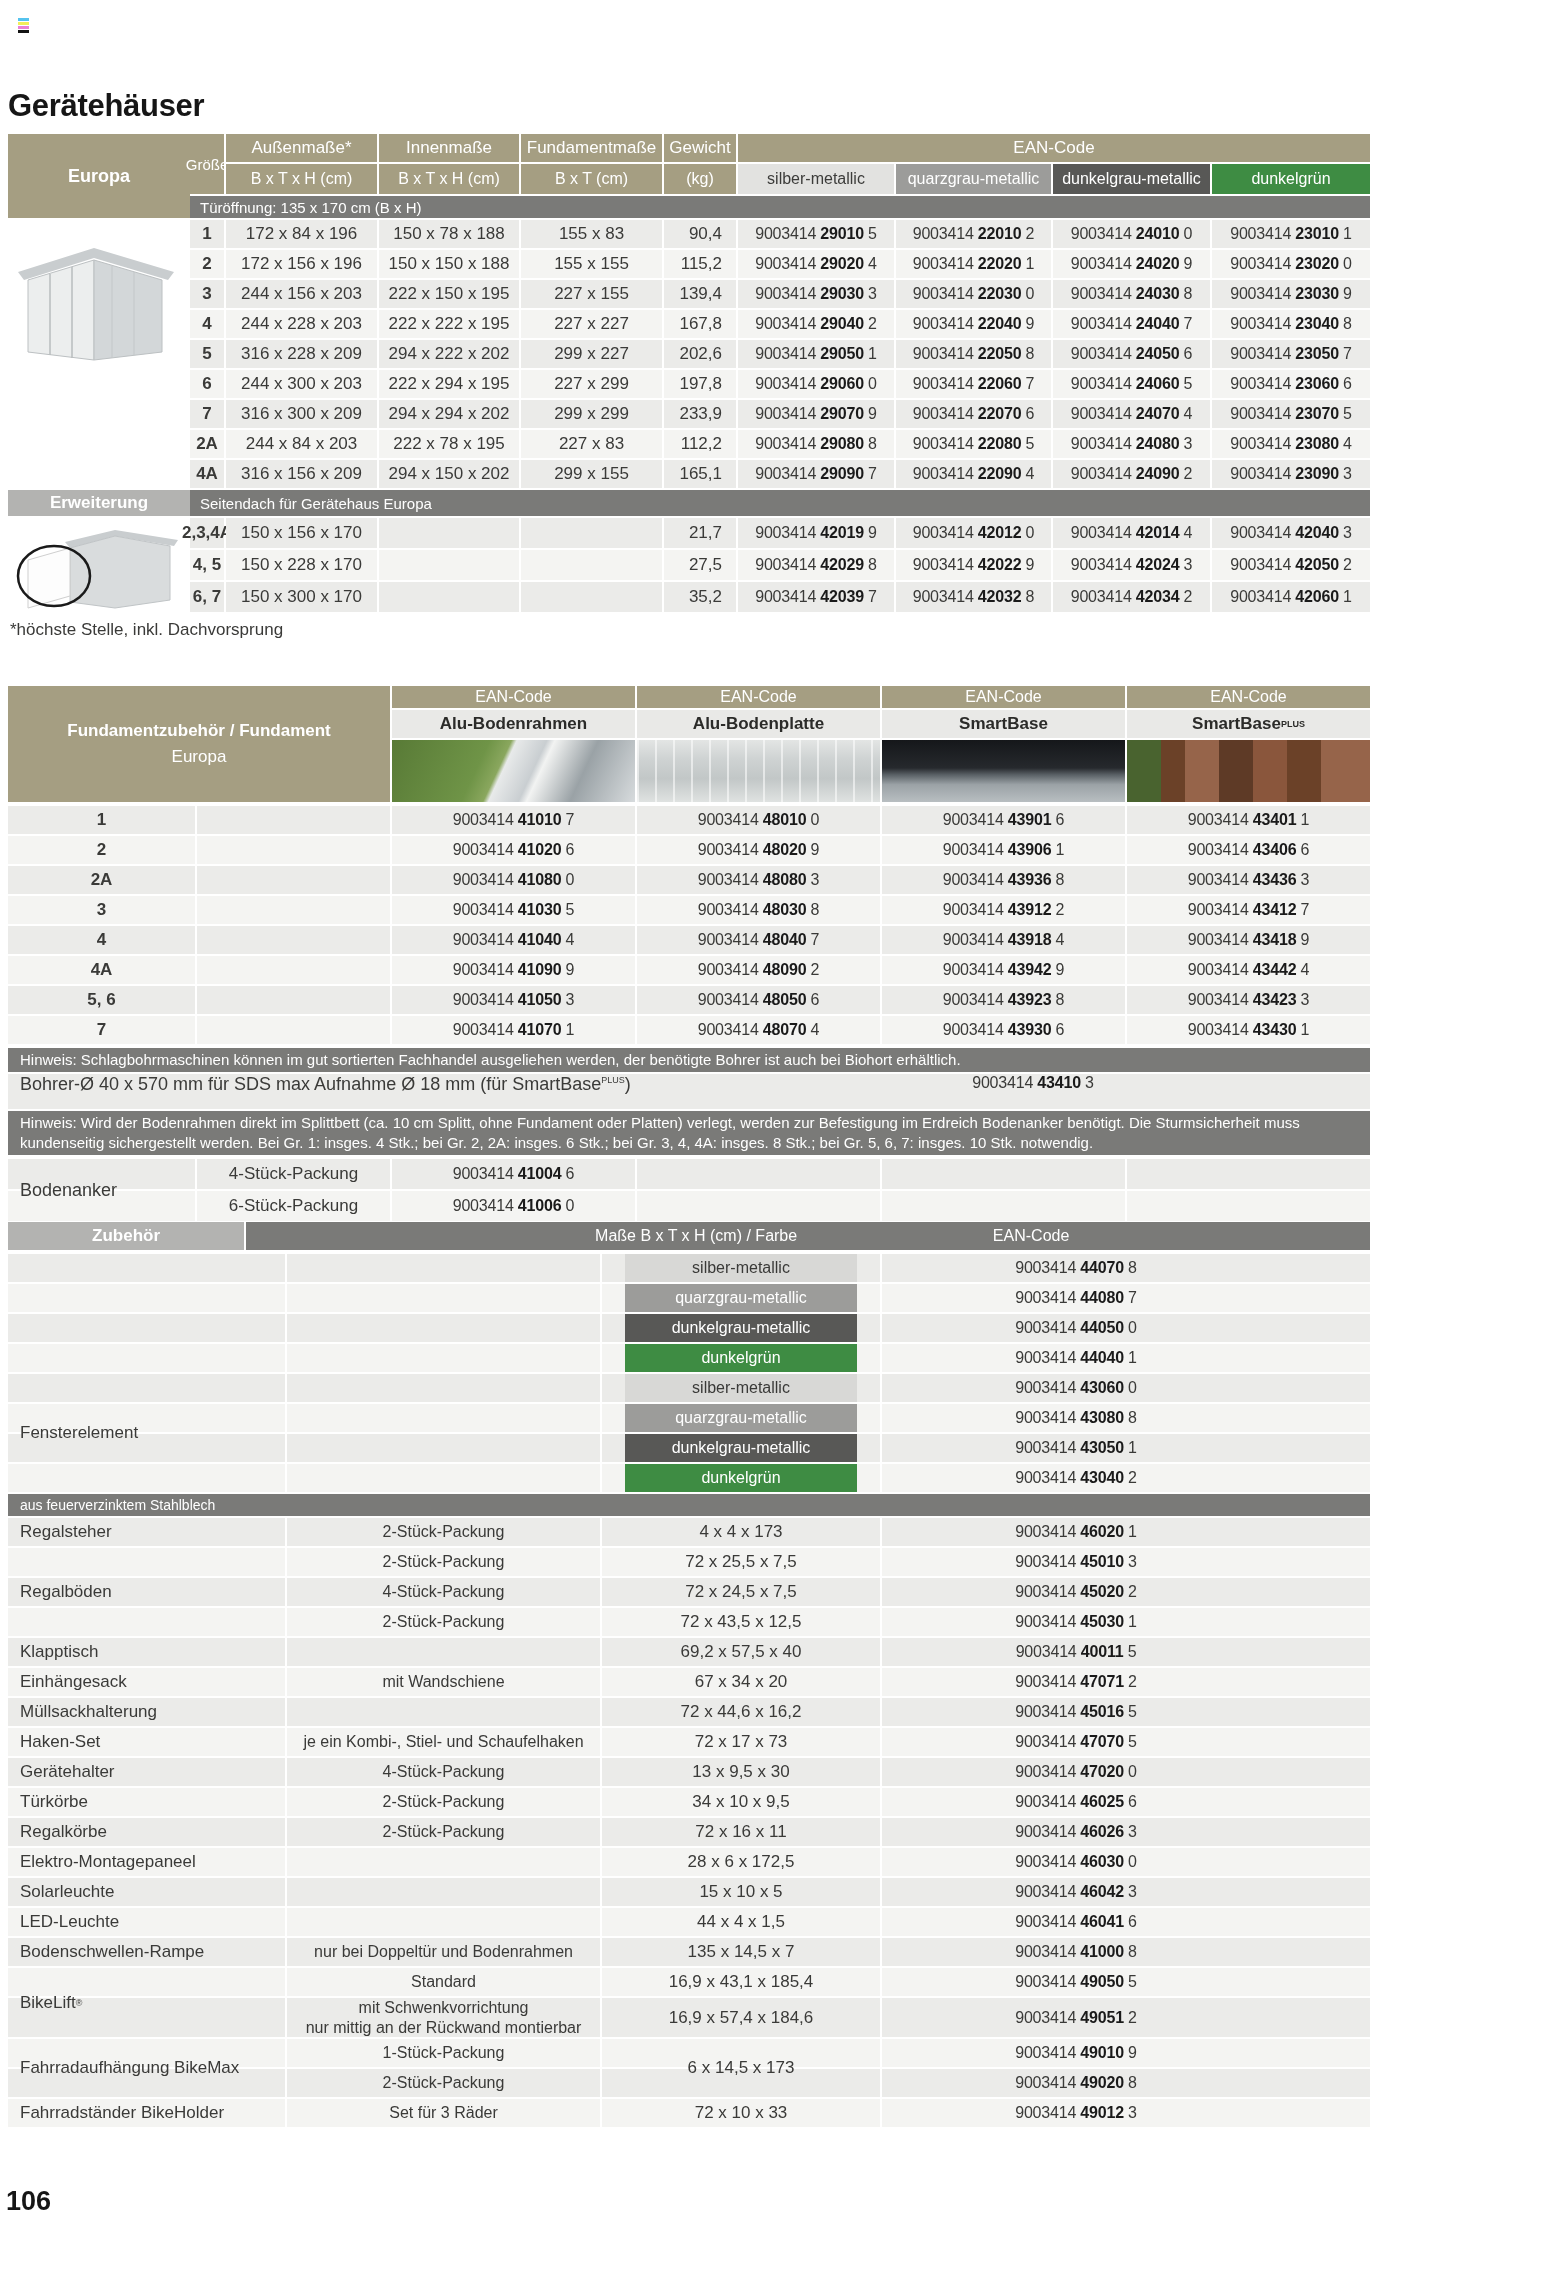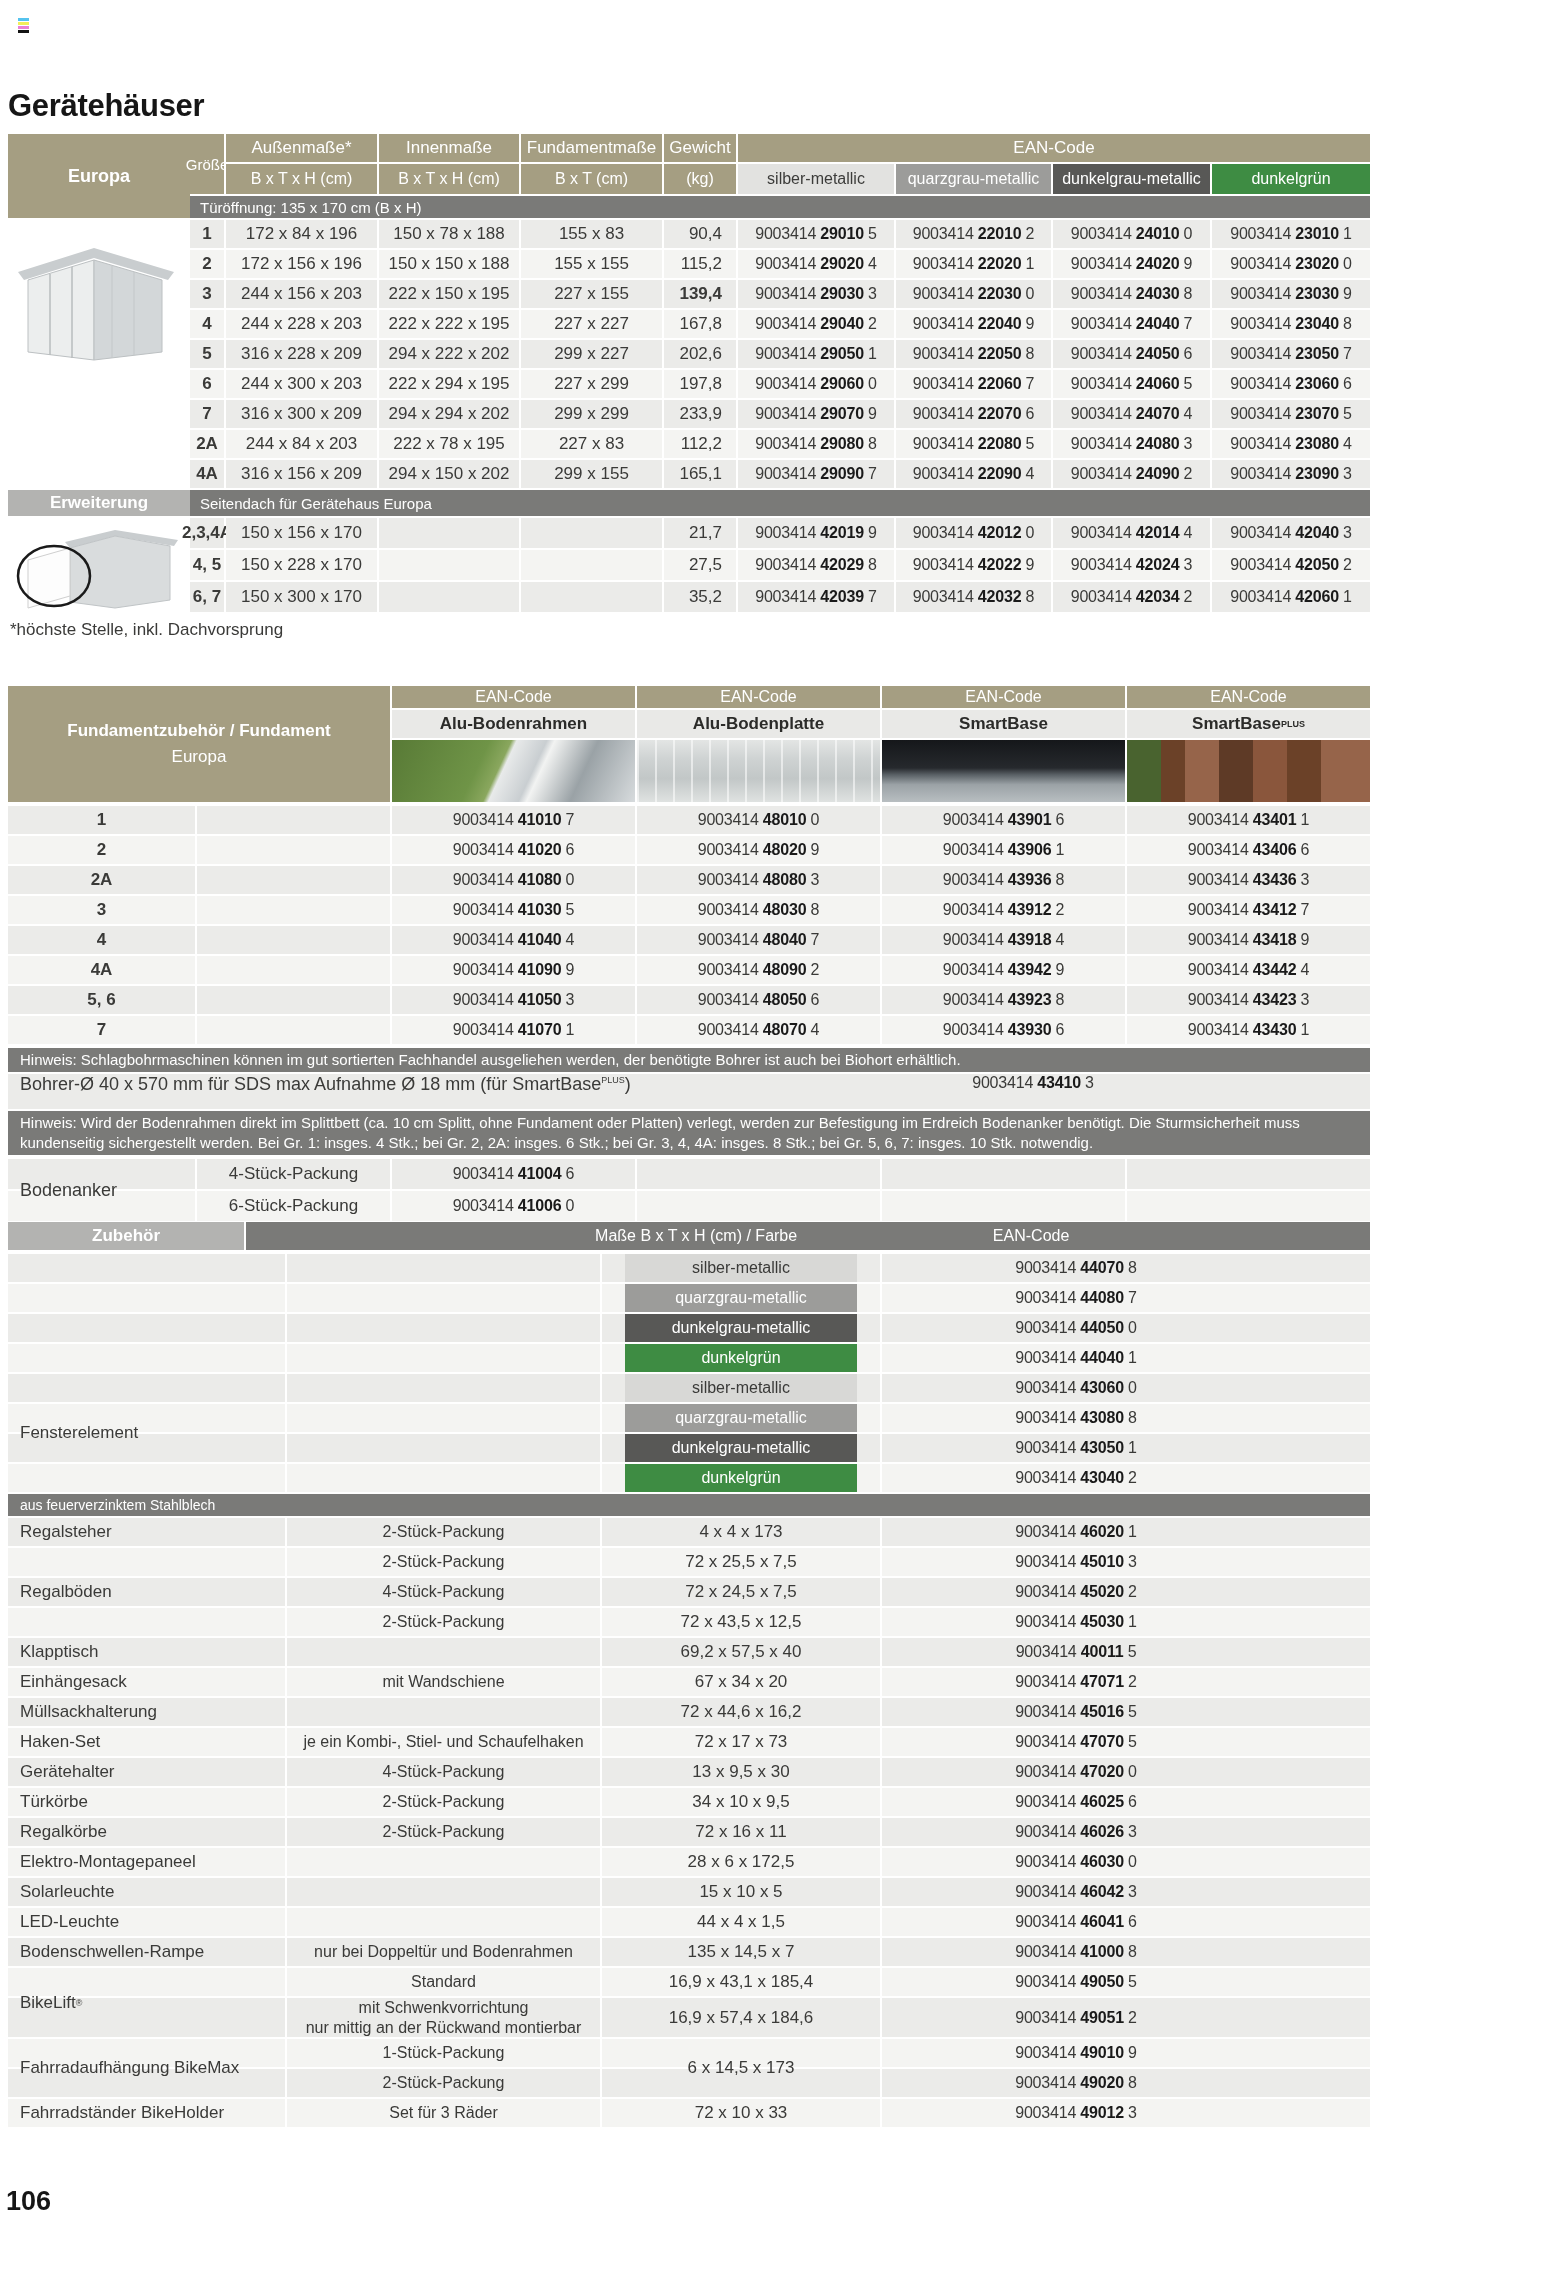--- a/index.html
+++ b/index.html
@@ -167,21 +167,21 @@
       <div class="dc sB" style="grid-area: 5 / 4 / span 1 / span 1;">155 x 155</div>
       <div class="dc sB num" style="grid-area: 5 / 5 / span 1 / span 1;">115,2</div>
       <div class="dc sB ean" style="grid-area: 5 / 6 / span 1 / span 1;">9003414&nbsp;<b>29020</b>&nbsp;4</div>
       <div class="dc sB ean" style="grid-area: 5 / 7 / span 1 / span 1;">9003414&nbsp;<b>22020</b>&nbsp;1</div>
       <div class="dc sB ean" style="grid-area: 5 / 8 / span 1 / span 1;">9003414&nbsp;<b>24020</b>&nbsp;9</div>
       <div class="dc sB ean" style="grid-area: 5 / 9 / span 1 / span 1;">9003414&nbsp;<b>23020</b>&nbsp;0</div>
       <div class="dc sA bold" style="grid-area: 6 / 1 / span 1 / span 1;">3</div>
       <div class="dc sA" style="grid-area: 6 / 2 / span 1 / span 1;">244 x 156 x 203</div>
       <div class="dc sA" style="grid-area: 6 / 3 / span 1 / span 1;">222 x 150 x 195</div>
       <div class="dc sA" style="grid-area: 6 / 4 / span 1 / span 1;">227 x 155</div>
-      <div class="dc sA num" style="grid-area: 6 / 5 / span 1 / span 1; font-weight: bold;">139,4</div>
+      <div class="dc sA num" style="grid-area: 6 / 5 / span 1 / span 1;">139,4</div>
       <div class="dc sA ean" style="grid-area: 6 / 6 / span 1 / span 1;">9003414&nbsp;<b>29030</b>&nbsp;3</div>
       <div class="dc sA ean" style="grid-area: 6 / 7 / span 1 / span 1;">9003414&nbsp;<b>22030</b>&nbsp;0</div>
       <div class="dc sA ean" style="grid-area: 6 / 8 / span 1 / span 1;">9003414&nbsp;<b>24030</b>&nbsp;8</div>
       <div class="dc sA ean" style="grid-area: 6 / 9 / span 1 / span 1;">9003414&nbsp;<b>23030</b>&nbsp;9</div>
       <div class="dc sB bold" style="grid-area: 7 / 1 / span 1 / span 1;">4</div>
       <div class="dc sB" style="grid-area: 7 / 2 / span 1 / span 1;">244 x 228 x 203</div>
       <div class="dc sB" style="grid-area: 7 / 3 / span 1 / span 1;">222 x 222 x 195</div>
       <div class="dc sB" style="grid-area: 7 / 4 / span 1 / span 1;">227 x 227</div>
       <div class="dc sB num" style="grid-area: 7 / 5 / span 1 / span 1;">167,8</div>
       <div class="dc sB ean" style="grid-area: 7 / 6 / span 1 / span 1;">9003414&nbsp;<b>29040</b>&nbsp;2</div>

